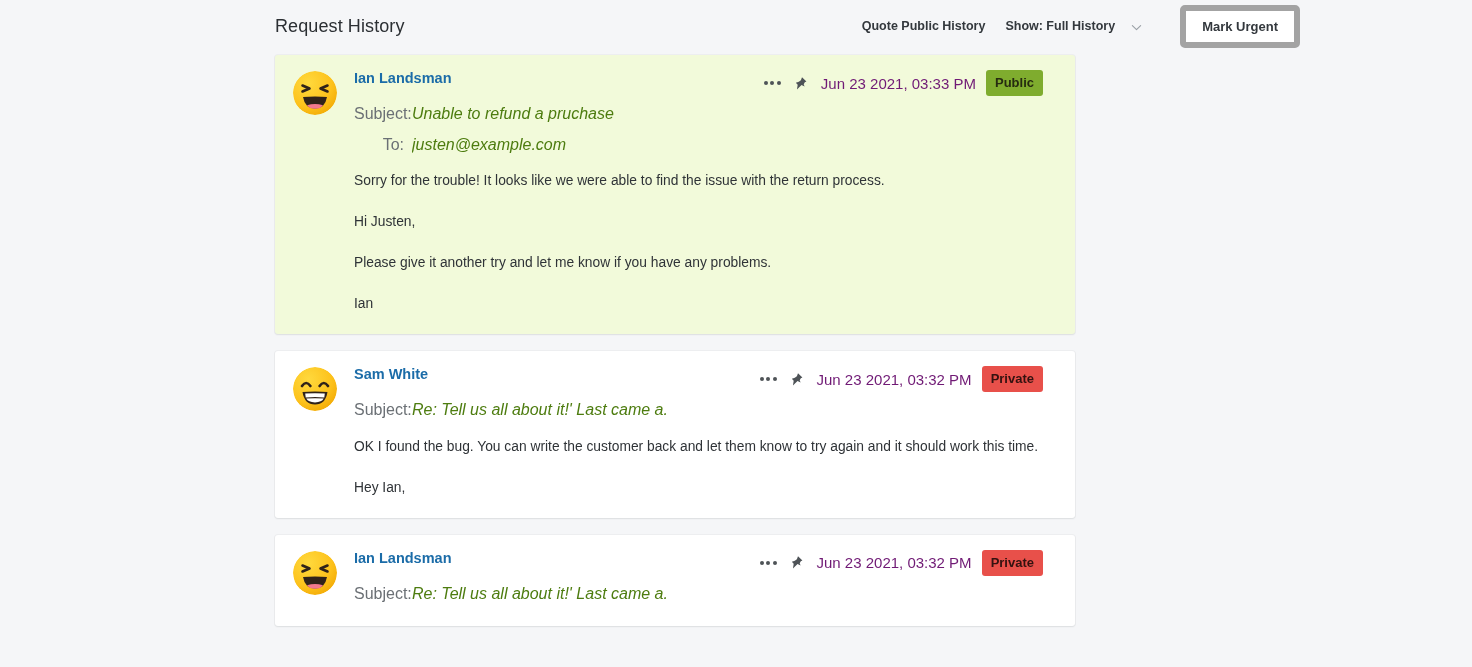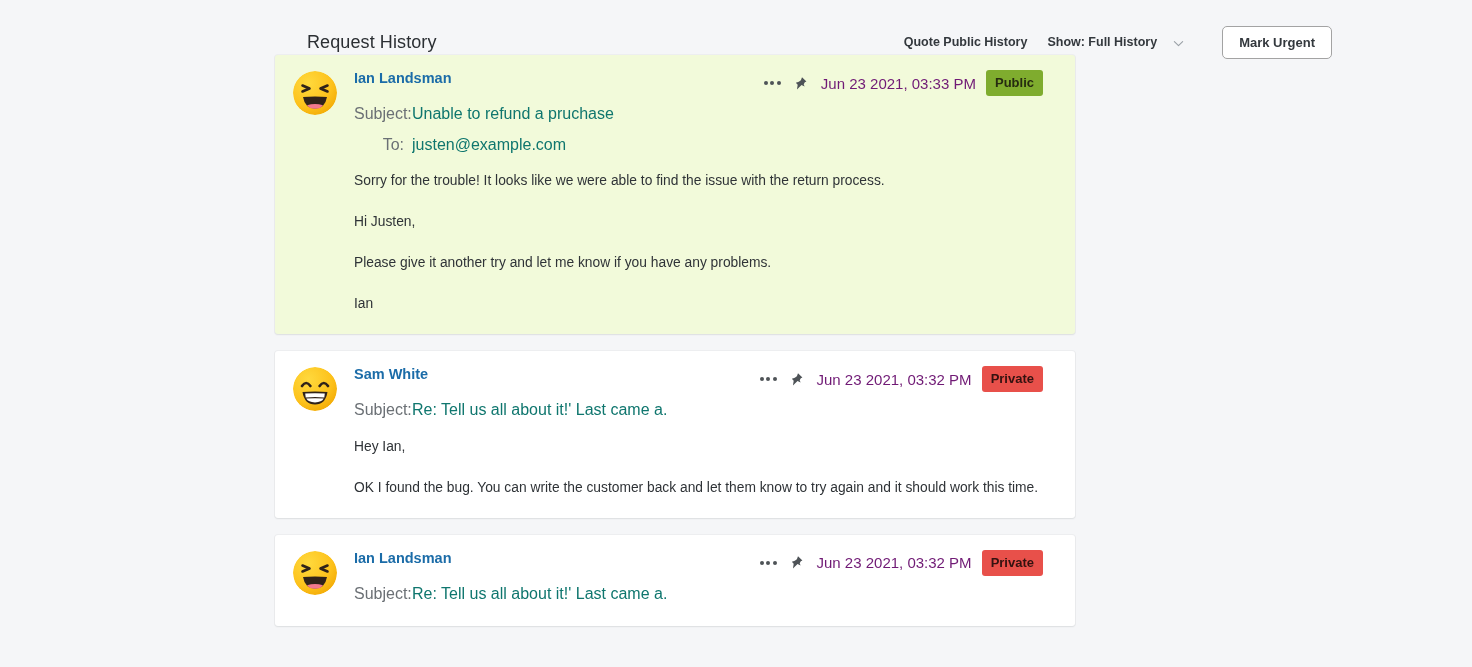--- a/index.html
+++ b/index.html
@@ -20,27 +20,26 @@
   .page {
     position: relative;
     width: 1472px;
     height: 667px;
   }
 
   
   .history-header {
     position: absolute;
     left: 275px;
-    top: 24px;
+    top: 8px;
     width: 1025px;
     height: 36px;
     display: flex;
     align-items: center;
     justify-content: space-between;
-    margin-left: 32px;
   }
   .page-title {
     font-size: 18px;
     font-weight: 400;
     color: #2b2f33;
     letter-spacing: 0.1px;
     line-height: 1;
   }
   .header-actions {
     display: flex;
@@ -73,21 +72,21 @@
     position: relative;
     top: 1px;
   }
   .chevron svg { display: block; }
   .mark-urgent-btn {
     font-family: "Liberation Sans", sans-serif;
     font-size: 13px;
     font-weight: bold;
     color: #33383d;
     background: #ffffff;
-    border: 1px solid #a3a3a3;
+    border: 6px solid #a3a3a3;
     border-radius: 5px;
     padding: 9px 16px;
     cursor: pointer;
     white-space: nowrap;
     line-height: 1;
   }
 
   
   .thread {
     position: absolute;
@@ -205,24 +204,25 @@
   }
   .field-label {
     width: 58px;
     flex: 0 0 58px;
     text-align: right;
     padding-right: 8px;
     color: #6b7075;
     white-space: nowrap;
   }
   .field-value {
-    color: #0f766e;
+    color: #4d7c0f;
     white-space: nowrap;
     overflow: hidden;
     text-overflow: ellipsis;
+    font-style: italic;
   }
 
   
   .msg-text { margin-top: 14px; }
   .msg-text p {
     margin: 0 0 21px 0;
     font-size: 13.8px;
     line-height: 1.45;
     color: #2f3337;
   }
@@ -341,22 +341,22 @@
                 </span>
                 <span class="timestamp">Jun 23 2021, 03:32 PM</span>
                 <span class="badge private">Private</span>
               </div>
             </div>
             <div class="field-line">
               <span class="field-label">Subject:</span>
               <span class="field-value">Re: Tell us all about it!' Last came a.</span>
             </div>
             <div class="msg-text">
+              <p>OK I found the bug. You can write the customer back and let them know to try again and it should work this time.</p>
               <p>Hey Ian,</p>
-              <p>OK I found the bug. You can write the customer back and let them know to try again and it should work this time.</p>
             </div>
           </div>
         </div>
       </div>
       <div class="message-card private">
         <div class="msg-top">
           <div class="avatar">
             <svg width="44" height="44" viewBox="0 0 44 44">
               <defs>
                 <radialGradient id="gsquint" cx="35%" cy="28%" r="85%">

